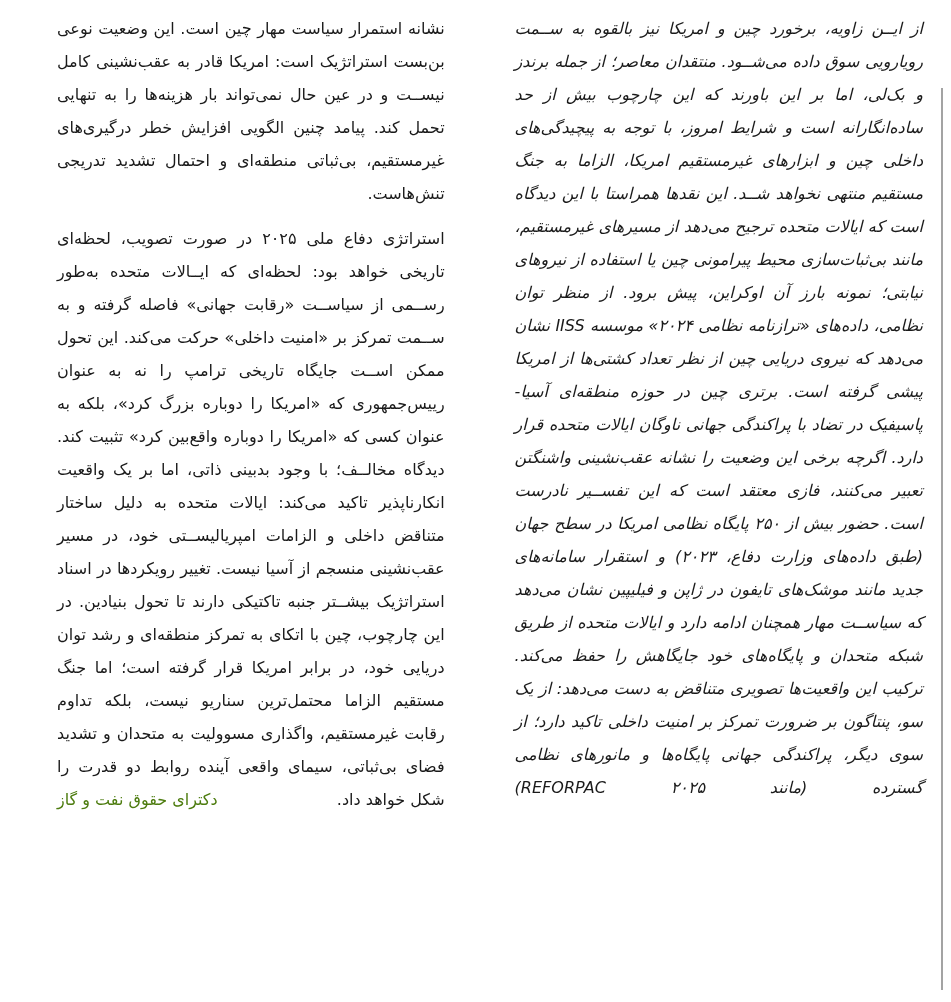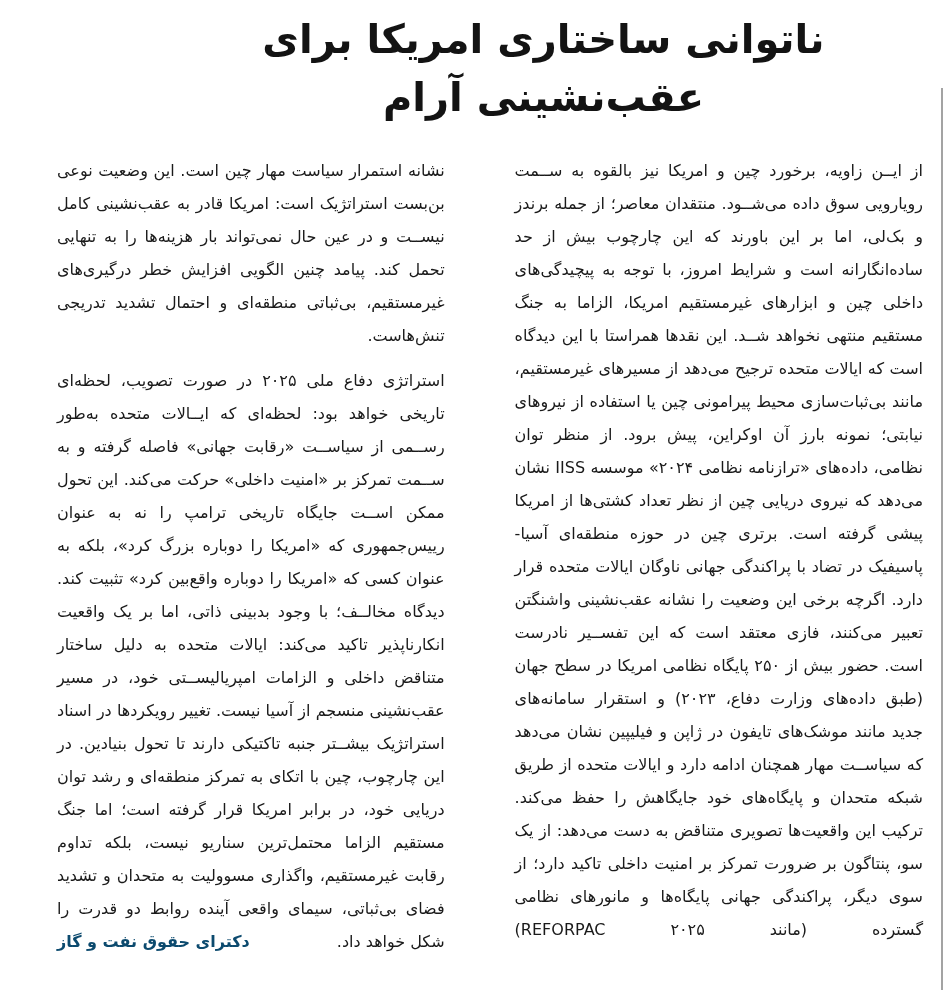--- a/index.html
+++ b/index.html
@@ -36,21 +36,21 @@
   }
   .columns {
     display: flex;
     direction: rtl;
     padding: 0 16px 0 45px;
     column-gap: 46px;
   }
   .column {
     direction: rtl;
   }
-  .column-right { width: 437px; }
+  .column-right { width: 437px; font-style: italic; }
   .column-left  { width: 416px; }
   .para {
     margin: 12px;
     font-size: 16px;
     line-height: 33px;
     text-align: justify;
     color: #1a1a1a;
   }
   .para-continues {
     text-align-last: justify;
@@ -58,34 +58,33 @@
   .subhead {
     margin: 1px 0 2px 0;
     font-size: 19px;
     line-height: 33px;
     font-weight: bold;
     color: #131313;
     text-align: right;
   }
   .signature {
     float: left;
-    font-weight: bold;
+    font-weight: normal;
     font-size: 16px;
     line-height: 33px;
-    color: #0c4a6e;
+    color: #4d7c0f;
   }
 </style>
 </head>
 <body>
 
 <div class="page">
 
   <div class="col-rule"></div>
 
-  <h1 class="headline">ناتوانی ساختاری امریکا برای عقب‌نشینی آرام</h1>
 
   <div class="columns">
 
     <div class="column column-right">
       <p class="para para-continues">از ایــن زاویه، برخورد چین و امریکا نیز بالقوه به ســمت رویارویی سوق داده می‌شــود. منتقدان معاصر؛ از جمله برندز و بک‌لی، اما بر این باورند که این چارچوب بیش از حد ساده‌انگارانه است و شرایط امروز، با توجه به پیچیدگی‌های داخلی چین و ابزارهای غیرمستقیم امریکا، الزاما به جنگ مستقیم منتهی نخواهد شــد. این نقدها همراستا با این دیدگاه است که ایالات متحده ترجیح می‌دهد از مسیرهای غیرمستقیم، مانند بی‌ثبات‌سازی محیط پیرامونی چین یا استفاده از نیروهای نیابتی؛ نمونه بارز آن اوکراین، پیش برود. از منظر توان نظامی، داده‌های «ترازنامه نظامی ۲۰۲۴» موسسه IISS نشان می‌دهد که نیروی دریایی چین از نظر تعداد کشتی‌ها از امریکا پیشی گرفته است. برتری چین در حوزه منطقه‌ای آسیا-پاسیفیک در تضاد با پراکندگی جهانی ناوگان ایالات متحده قرار دارد. اگرچه برخی این وضعیت را نشانه عقب‌نشینی واشنگتن تعبیر می‌کنند، فازی معتقد است که این تفســیر نادرست است. حضور بیش از ۲۵۰ پایگاه نظامی امریکا در سطح جهان (طبق داده‌های وزارت دفاع، ۲۰۲۳) و استقرار سامانه‌های جدید مانند موشک‌های تایفون در ژاپن و فیلیپین نشان می‌دهد که سیاســت مهار همچنان ادامه دارد و ایالات متحده از طریق شبکه متحدان و پایگاه‌های خود جایگاهش را حفظ می‌کند. ترکیب این واقعیت‌ها تصویری متناقض به دست می‌دهد: از یک سو، پنتاگون بر ضرورت تمرکز بر امنیت داخلی تاکید دارد؛ از سوی دیگر، پراکندگی جهانی پایگاه‌ها و مانورهای نظامی گسترده (مانند REFORPAC ۲۰۲۵)</p>
     </div>
 
     <div class="column column-left">
       <p class="para">نشانه استمرار سیاست مهار چین است. این وضعیت نوعی بن‌بست استراتژیک است: امریکا قادر به عقب‌نشینی کامل نیســت و در عین حال نمی‌تواند بار هزینه‌ها را به تنهایی تحمل کند. پیامد چنین الگویی افزایش خطر درگیری‌های غیرمستقیم، بی‌ثباتی منطقه‌ای و احتمال تشدید تدریجی تنش‌هاست.</p>
       <p class="para">

